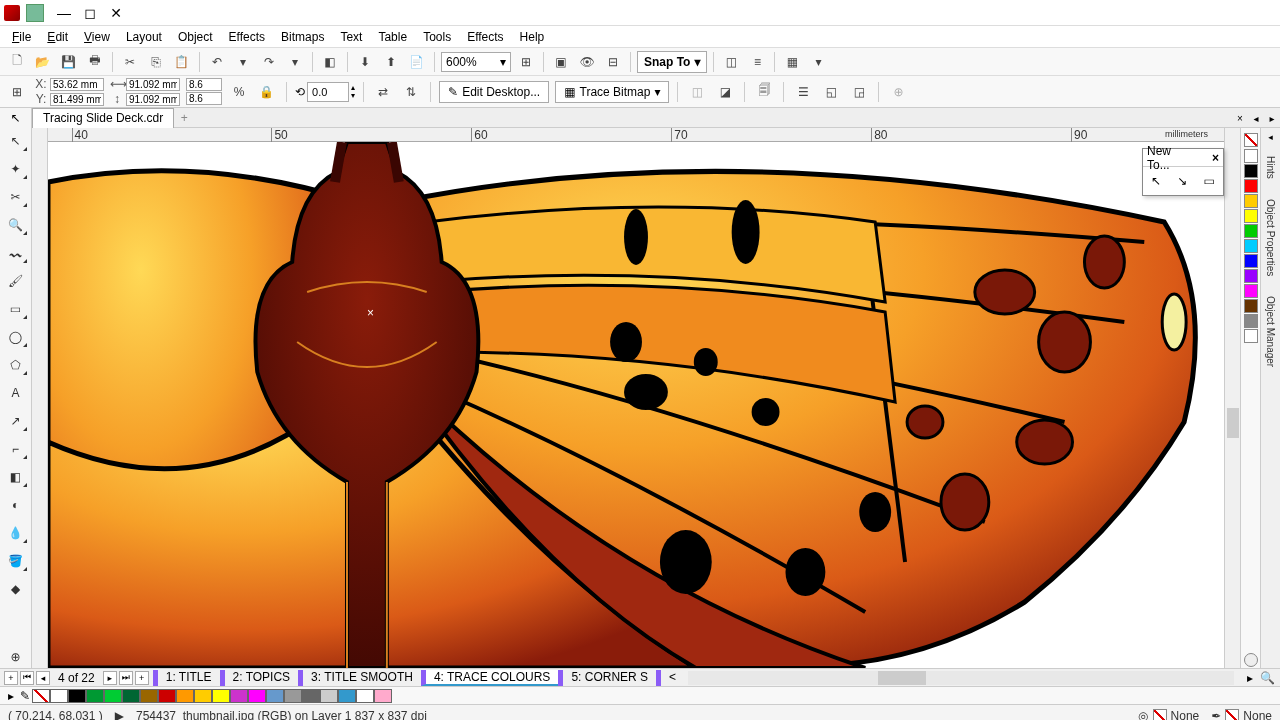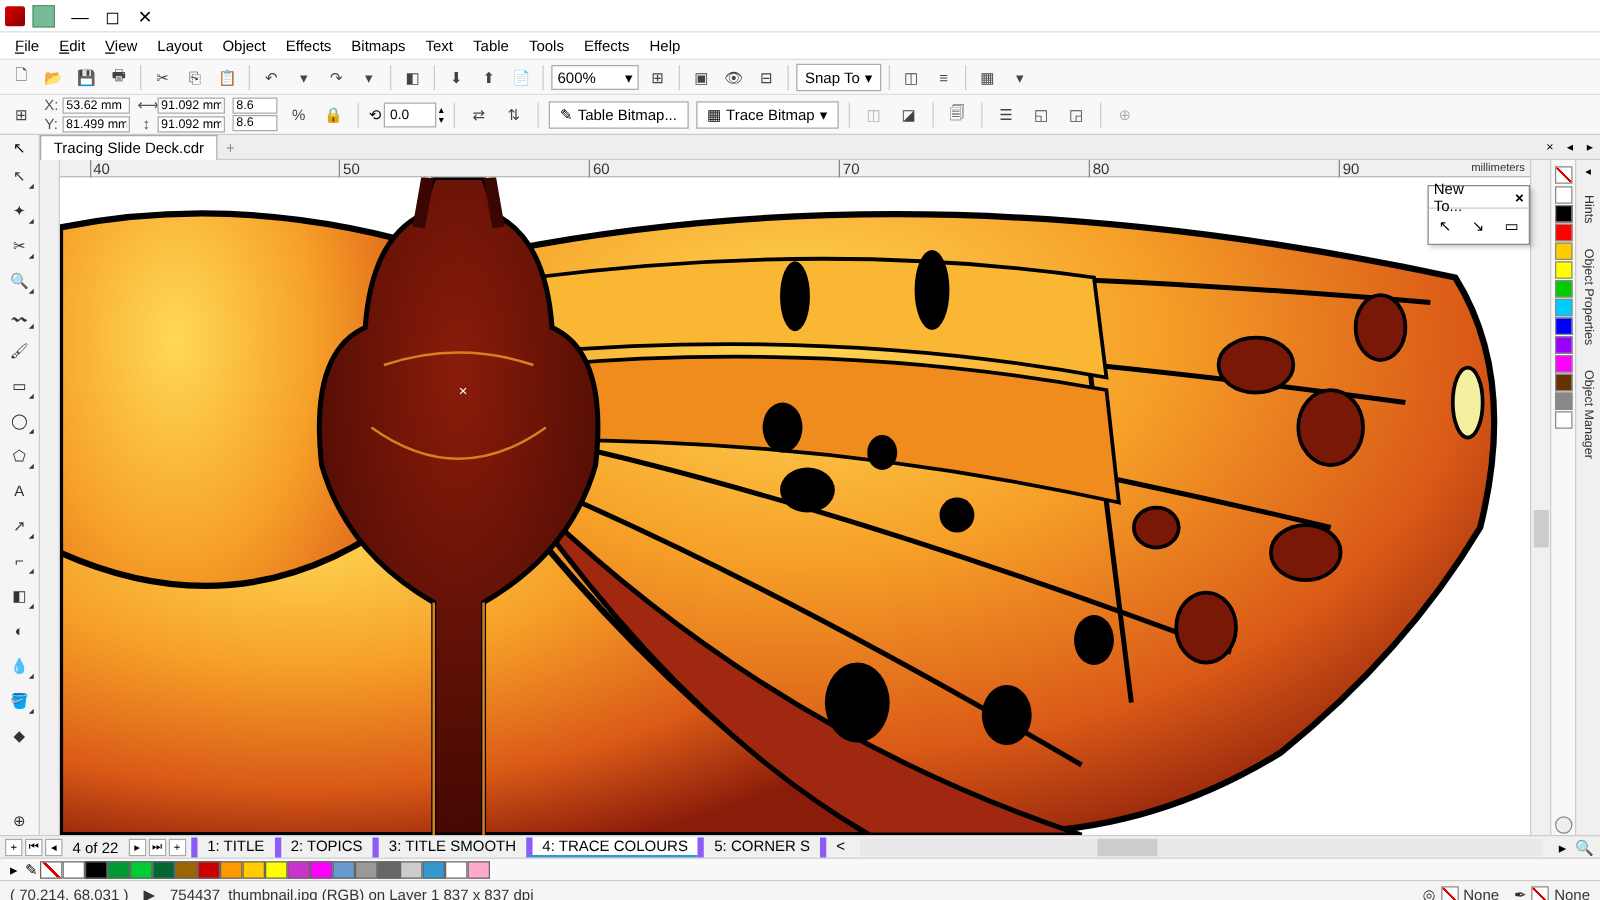--- a/index.html
+++ b/index.html
@@ -12,21 +12,21 @@
 .titlebar .notif { width:18px; height:18px; background:#7b9; border:1px solid #596; margin-right:8px; }
 
 .menubar { height:22px; display:flex; align-items:center; padding:0 6px; gap:4px; border-bottom:1px solid #ddd; }
 .menubar .mitem { padding:2px 6px; cursor:pointer; }
 .menubar .mitem .ul { text-decoration:underline; }
 
 .toolbar1 { height:28px; display:flex; align-items:center; padding:2px 6px; gap:4px; border-bottom:1px solid #ddd; background:#f8f8f8; }
 .tbtn { width:22px; height:22px; display:flex; align-items:center; justify-content:center; border:1px solid transparent; cursor:pointer; color:#444; }
 .tsep { width:1px; height:20px; background:#ccc; margin:0 2px; }
 .zoom { width:70px; height:20px; border:1px solid #aaa; padding:0 4px; background:#fff; display:flex; align-items:center; }
-.snap { height:22px; padding:0 6px; border:1px solid #aaa; background:#fff; display:flex; align-items:center; gap:4px; cursor:pointer; }
+.snap { height:22px; padding:0 6px; border:1px solid #aaa; background:#fff; display:flex; align-items:center; gap:4px; cursor:pointer;font-weight:bold; }
 
 .toolbar2 { height:32px; display:flex; align-items:center; padding:2px 6px; gap:6px; border-bottom:1px solid #ccc; background:#f8f8f8; }
 .coord-grp { display:flex; flex-direction:column; gap:1px; font-size:10px; }
 .coord-row { display:flex; align-items:center; gap:2px; }
 .coord-row .lbl { width:14px; text-align:center; color:#555; }
 .coord-row input { width:54px; height:13px; border:1px solid #aaa; font-size:10px; padding:0 2px; }
 .editbmp,.tracebmp { height:22px; padding:0 8px; border:1px solid #aaa; background:#fff; display:flex; align-items:center; gap:4px; cursor:pointer; }
 .rot input { width:42px; height:20px; border:1px solid #aaa; font-size:11px; padding:0 4px; }
 
 .doctabs { height:20px; display:flex; align-items:center; background:#eee; border-bottom:1px solid #ccc; position:relative; }
@@ -36,21 +36,21 @@
 .doctabs .rbtns { position:absolute; right:0; top:0; display:flex; }
 .doctabs .rbtns .rb { width:16px; height:20px; display:flex; align-items:center; justify-content:center; font-size:10px; cursor:pointer; }
 .work { position:relative; height:540px; display:flex; }
 .ltoolbox { width:32px; background:#f5f5f5; border-right:1px solid #ccc; display:flex; flex-direction:column; align-items:center; padding-top:2px; gap:6px; }
 .ltool { width:24px; height:22px; display:flex; align-items:center; justify-content:center; cursor:pointer; position:relative; color:#333; }
 .ltool .tri { position:absolute; right:1px; bottom:1px; width:0; height:0; border-left:4px solid transparent; border-bottom:4px solid #333; }
 .rulersp { width:16px; background:#f0f0f0; border-right:1px solid #ccc; }
 .canvaswrap { flex:1; position:relative; background:#fff; overflow:hidden; }
 .hruler { height:14px; background:#f0f0f0; border-bottom:1px solid #aaa; position:relative; font-size:9px; color:#333; }
 .hruler .tick { position:absolute; top:0; height:26px; border-left:1px solid #888; padding-left:2px; }
-.hruler .unit { position:absolute; right:4px; top:1px; font-size:9px; }
+.hruler .unit { position:absolute; right:16px; top:1px; font-size:9px; }
 .canvas { position:absolute; top:14px; left:0; right:0; bottom:0; background:#fff; }
 .canvas svg { width:100%; height:100%; }
 
 .rdock { width:20px; background:#f0f0f0; border-left:1px solid #ccc; display:flex; flex-direction:column; align-items:center; padding-top:4px; gap:8px; }
 .dtab { writing-mode:vertical-rl; font-size:10px; padding:6px 2px; cursor:pointer; color:#333; }
 .colorbar { width:20px; background:#f8f8f8; border-left:1px solid #ccc; display:flex; flex-direction:column; align-items:center; padding-top:4px; }
 .cswatch { width:14px; height:14px; margin:1px 0; border:1px solid #888; cursor:pointer; }
 .cswatch.none { background:#fff; position:relative; }
 .cswatch.none::after { content:""; position:absolute; inset:0; background:linear-gradient(45deg,transparent 45%,#d00 45%,#d00 55%,transparent 55%); }
 .scrollv { width:16px; background:#f0f0f0; border-left:1px solid #ccc; position:relative; }
@@ -189,21 +189,21 @@
   <div class="tsep"></div>
   <div class="rot" style="display:flex;align-items:center;gap:2px">
     <span>⟲</span>
     <input value="0.0" style="">
     <span style="font-size:8px;line-height:8px">▴<br>▾</span>
   </div>
   <div class="tsep"></div>
   <div class="tbtn">⇄</div>
   <div class="tbtn">⇅</div>
   <div class="tsep"></div>
-  <div class="editbmp">✎ <span>Table Bitmap...</span></div>
+  <div class="editbmp">✎ <span>Edit Desktop...</span></div>
   <div class="tracebmp">▦ <span>Trace Bitmap</span> ▾</div>
   <div class="tsep"></div>
   <div class="tbtn" style="opacity:.4">◫</div>
   <div class="tbtn">◪</div>
   <div class="tsep"></div>
   <div class="tbtn">🗐</div>
   <div class="tsep"></div>
   <div class="tbtn">☰</div>
   <div class="tbtn">◱</div>
   <div class="tbtn">◲</div>

